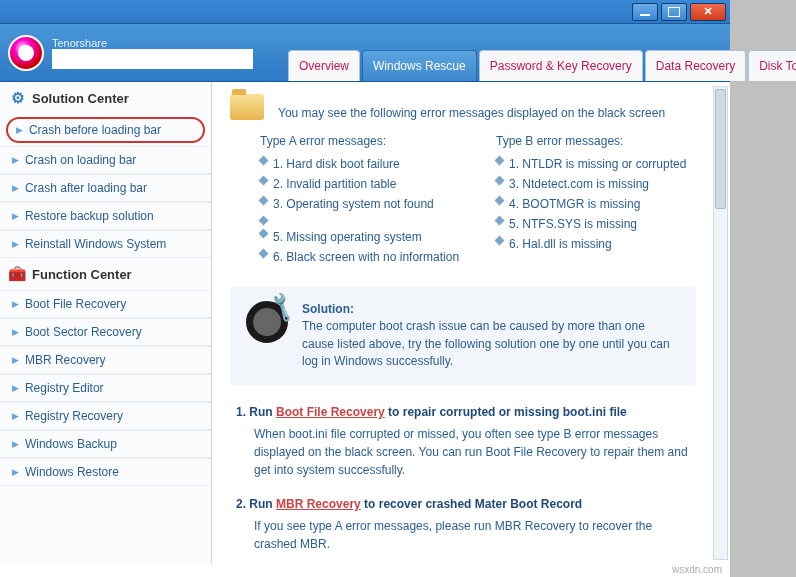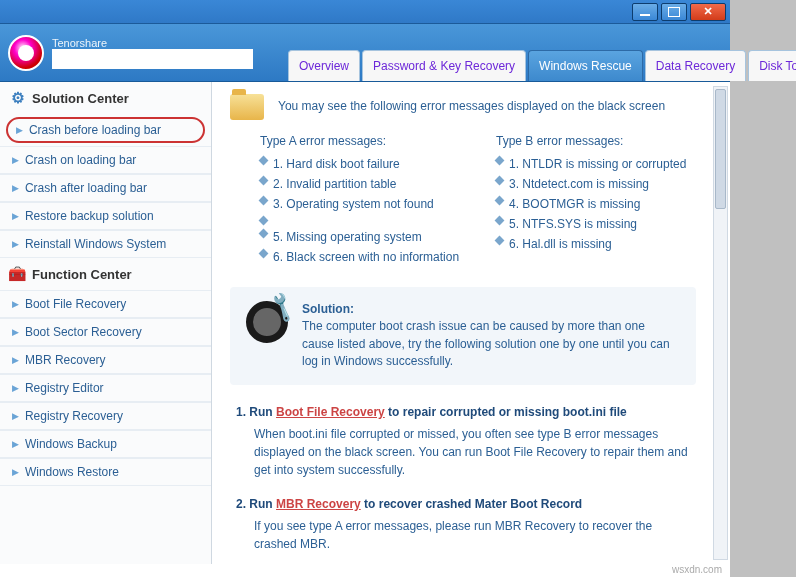--- a/index.html
+++ b/index.html
@@ -18,21 +18,21 @@
 
 
 .header { height: 58px; background: linear-gradient(#4a97d9,#2d79c4); display:flex; align-items:flex-end; color:#fff; border-bottom: 1px solid #185a99; padding-left:8px; }
 .brand { display:flex; align-items:center; gap:8px; padding-bottom:10px; flex:0 0 280px; }
 .logo { width:36px; height:36px; border-radius:50%; background:radial-gradient(circle at 40% 35%,#fff,#f0c 30%,#c00 70%); border:2px solid #fff; position:relative; }
 .logo::after{content:"";position:absolute;inset:8px;border-radius:50%;background:#fff;}
 .brand-text { display:flex; flex-direction:column; line-height:1.1; }
 .brand-text .sup { font-size:11px; opacity:.9; }
 .brand-text .main { font-size:19px; font-weight:bold; font-style:italic; }
 .tabs { display:flex; gap:2px; margin-left:auto; align-items:flex-end; padding-right:6px; }
-.tab { background:#f7f7f7; color:#6d28d9; font-size:12px; padding:8px 10px 8px; border-radius:4px 4px 0 0; border:1px solid #a6c4de; border-bottom:none; cursor:pointer; white-space:nowrap; }
+.tab { background:#f7f7f7; color:#be185d; font-size:12px; padding:8px 10px 8px; border-radius:4px 4px 0 0; border:1px solid #a6c4de; border-bottom:none; cursor:pointer; white-space:nowrap; }
 .tab.active { background:linear-gradient(#5aa4e0,#3d89cd); color:#fff; border-color:#2d6aa6; }
 
 
 .content { flex:1; display:flex; background:#fff; overflow:hidden; }
 
 
 .sidebar { width:212px; border-right:1px solid #cfd8e1; background:#fafbfc; font-size:12px; color:#2b5f94; overflow:hidden; }
 .cat { display:flex; align-items:center; gap:6px; padding:8px 10px; font-weight:bold; font-size:13px; color:#333; }
 .cat .cico { width:16px; height:16px; display:inline-flex; align-items:center; justify-content:center; }
 .cat .gear{ color:#3c7fbf; font-size:15px; }
@@ -40,21 +40,21 @@
 .sideitem { display:flex; align-items:center; gap:6px; padding:6px 8px 6px 12px; border-top:1px solid #e7edf3; border-bottom:1px solid #e7edf3; cursor:pointer; }
 .sideitem .arrow{ color:#6aa4d6; font-size:9px; }
 .sideitem.selected { border:2px solid #c33; border-radius:18px; margin:3px 6px; padding:4px 8px; }
 
 
 .main { flex:1; position:relative; overflow:hidden; background:#fff; }
 .mainscroll { position:absolute; inset:0 18px 0 0; padding:10px 16px 12px 18px; overflow:hidden; font-size:12px; color:#2b5f94; }
 .scrollbar { position:absolute; right:2px; top:4px; bottom:4px; width:15px; background:#f0f3f7; border:1px solid #d0d9e3; }
 .scrollbar .thumb{ position:absolute; left:1px; right:1px; top:2px; height:120px; background:#cfd9e5; border:1px solid #a8b8c9; border-radius:2px; }
 
-.intro { display:flex; gap:14px; align-items:center; margin-bottom:14px; }
+.intro { display:flex; gap:14px; align-items:flex-end; margin-bottom:14px; }
 .folder { width:34px; height:26px; margin-top:2px; background:linear-gradient(#f7e198,#e8b54a); border-radius:3px; position:relative; }
 .folder::before{content:"";position:absolute;top:-5px;left:2px;width:14px;height:6px;background:#e8b54a;border-radius:2px 2px 0 0;}
 
 .errcols { display:flex; gap:36px; margin-left:30px; margin-bottom:20px; }
 .errcol { flex:1; }
 .errcol h4 { font-size:12px; font-weight:normal; margin-bottom:6px; }
 .erritem { display:flex; gap:6px; padding:3px 0; }
 .diamond { width:7px; height:7px; background:#7aa6cc; transform:rotate(45deg); flex-shrink:0; }
 
 .solbox { display:flex; gap:14px; background:#f2f6fa; border-radius:4px; padding:14px 16px; margin-bottom:18px; }
@@ -85,22 +85,22 @@
   <div class="header">
     <div class="brand">
       <div class="logo"></div>
       <div class="brand-text">
         <span class="sup">Tenorshare</span>
         <span class="main">Windows Boot Genius</span>
       </div>
     </div>
     <div class="tabs">
       <div class="tab">Overview</div>
+      <div class="tab active">Windows Rescue</div>
       <div class="tab">Password &amp; Key Recovery</div>
-      <div class="tab active">Windows Rescue</div>
       <div class="tab">Data Recovery</div>
       <div class="tab">Disk Tools</div>
     </div>
   </div>
 
   <div class="content">
 
     <div class="sidebar">
       <div class="cat">
         <span class="cico gear">⚙</span>

